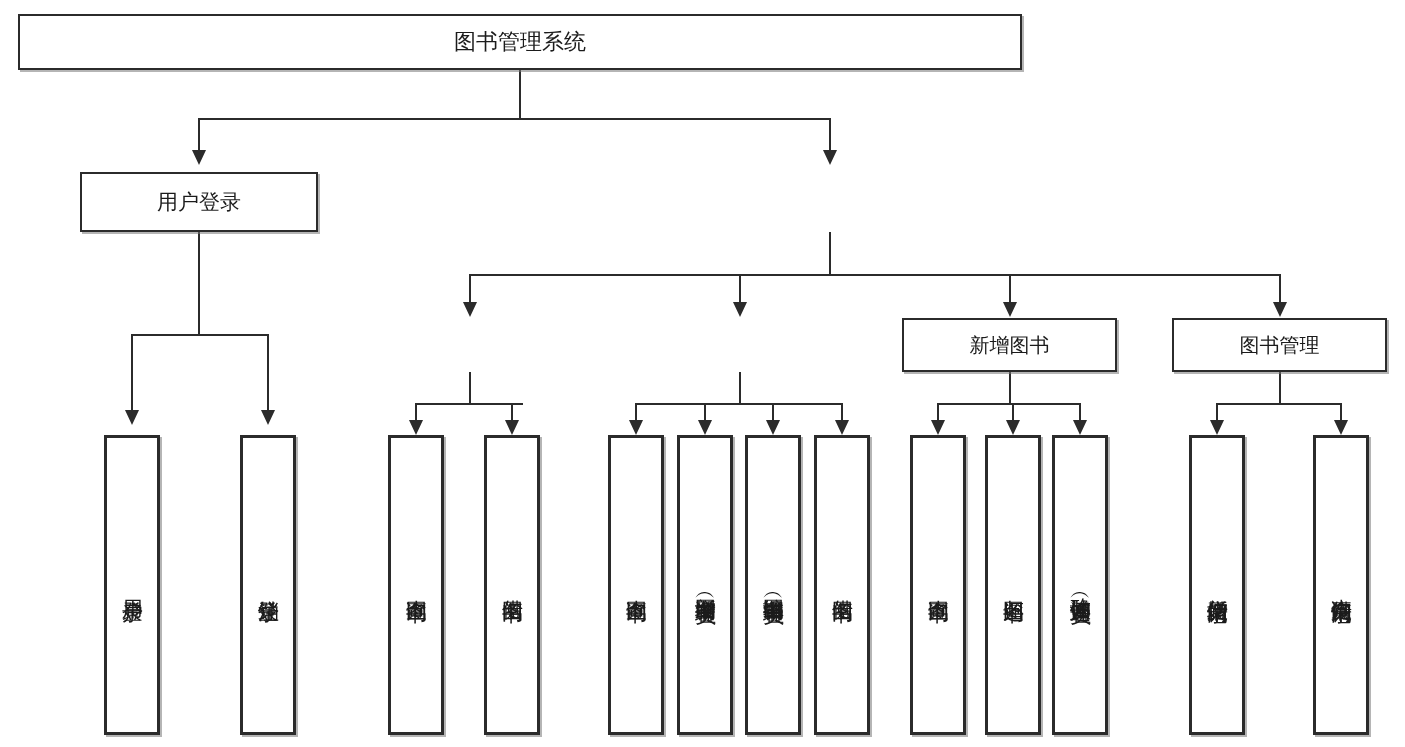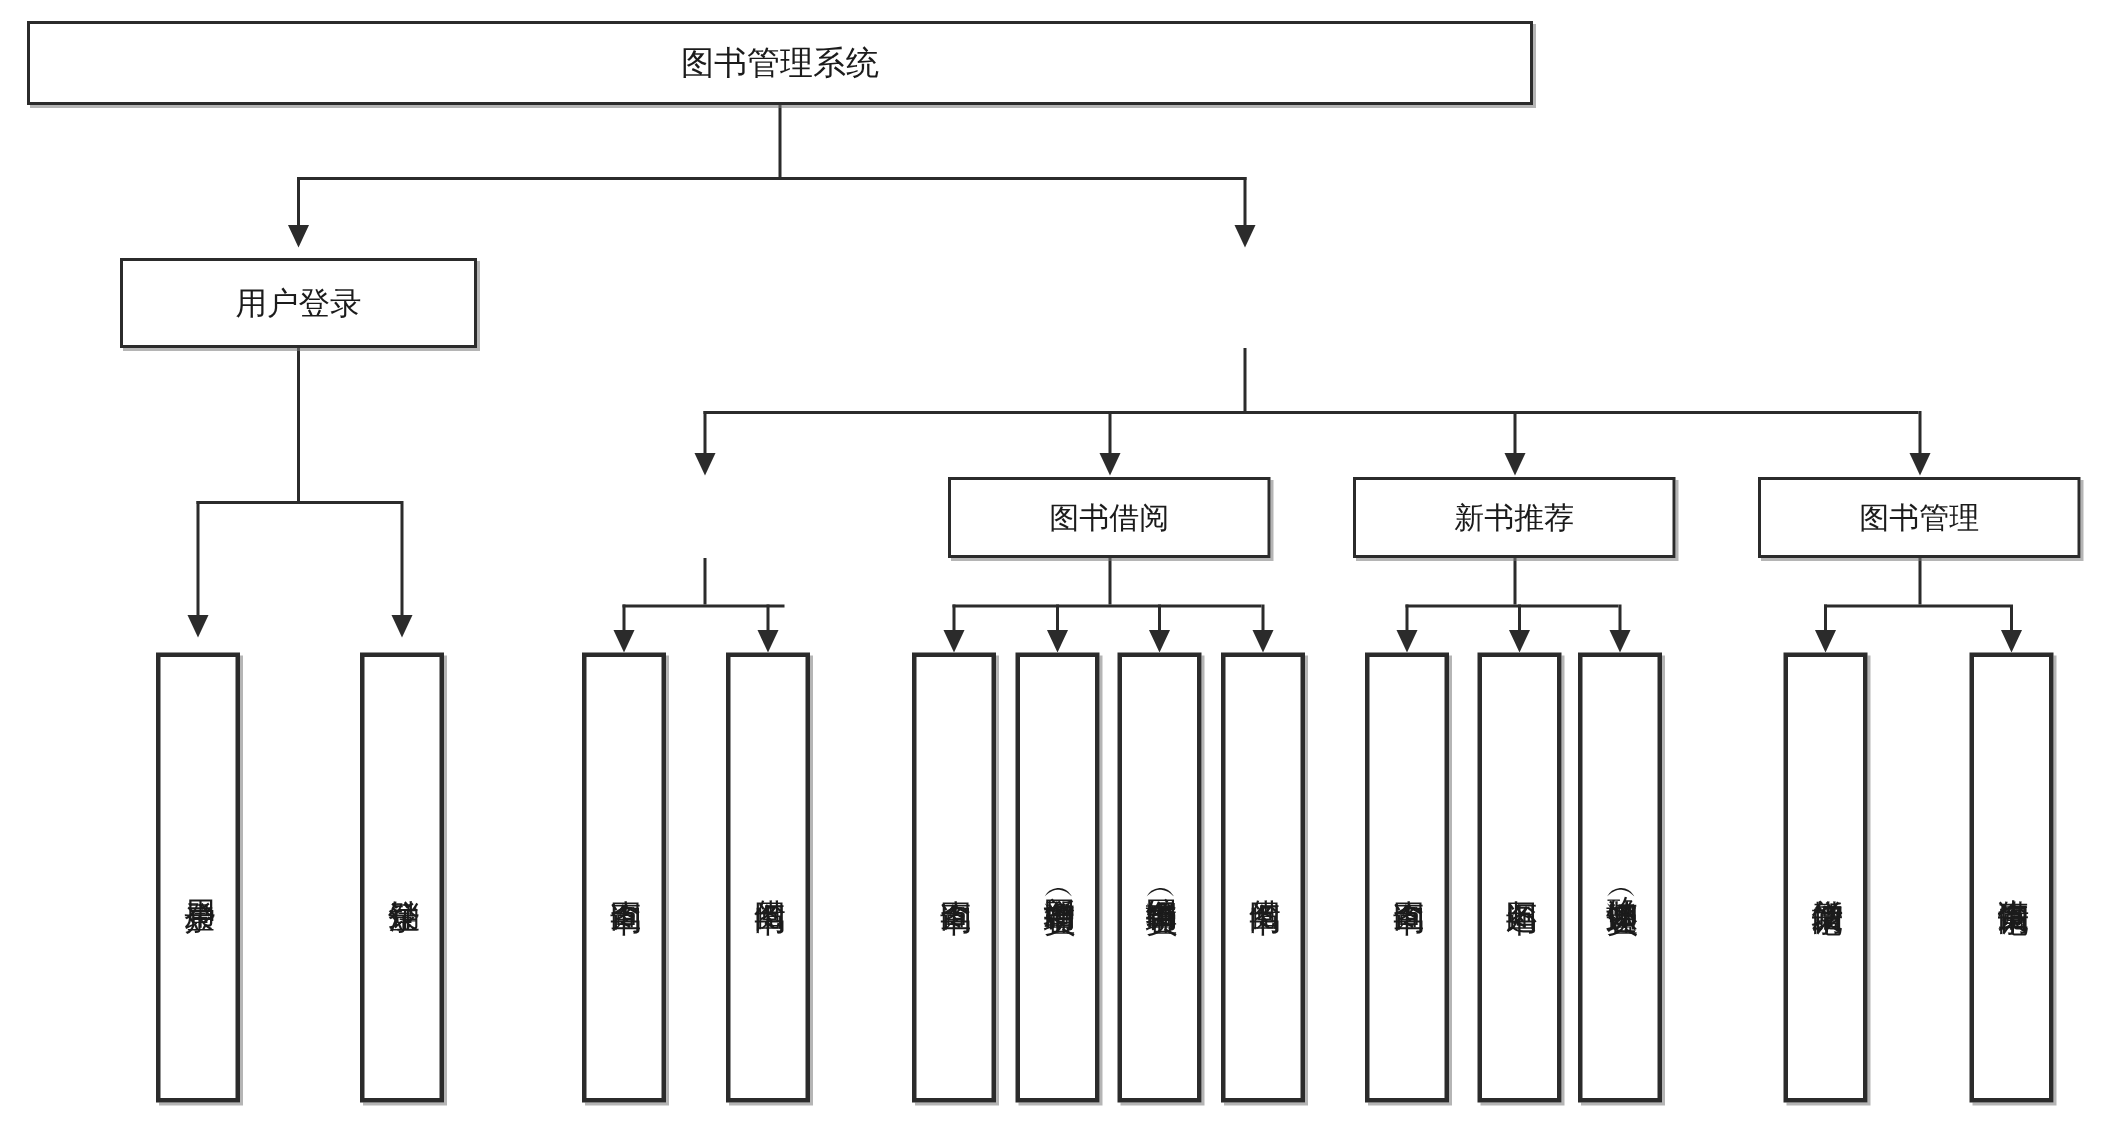--- a/index.html
+++ b/index.html
@@ -121,25 +121,22 @@
   <div class="hline" style="left:469px; top:274px; width:810px;"></div>
   <div class="vline" style="left:469px; top:274px; height:28px;"></div>
   <div class="arrow" style="left:463px; top:302px;"></div>
   <div class="vline" style="left:739px; top:274px; height:28px;"></div>
   <div class="arrow" style="left:733px; top:302px;"></div>
   <div class="vline" style="left:1009px; top:274px; height:28px;"></div>
   <div class="arrow" style="left:1003px; top:302px;"></div>
   <div class="vline" style="left:1279px; top:274px; height:28px;"></div>
   <div class="arrow" style="left:1273px; top:302px;"></div>
 
-  <div class="box level3" style="left:632px; top:318px; width:215px; height:54px;">
-    <span>图书借阅</span>
-  </div>
   <div class="box level3" style="left:902px; top:318px; width:215px; height:54px;">
-    <span>新书推荐</span>
+    <span>新增图书</span>
   </div>
   <div class="box level3" style="left:1172px; top:318px; width:215px; height:54px;">
     <span>图书管理</span>
   </div>
 
   <div class="vline" style="left:469px; top:372px; height:31px;"></div>
   <div class="hline" style="left:415px; top:403px; width:108px;"></div>
   <div class="vline" style="left:415px; top:403px; height:20px;"></div>
   <div class="arrow" style="left:409px; top:420px;"></div>
   <div class="vline" style="left:511px; top:403px; height:20px;"></div>

